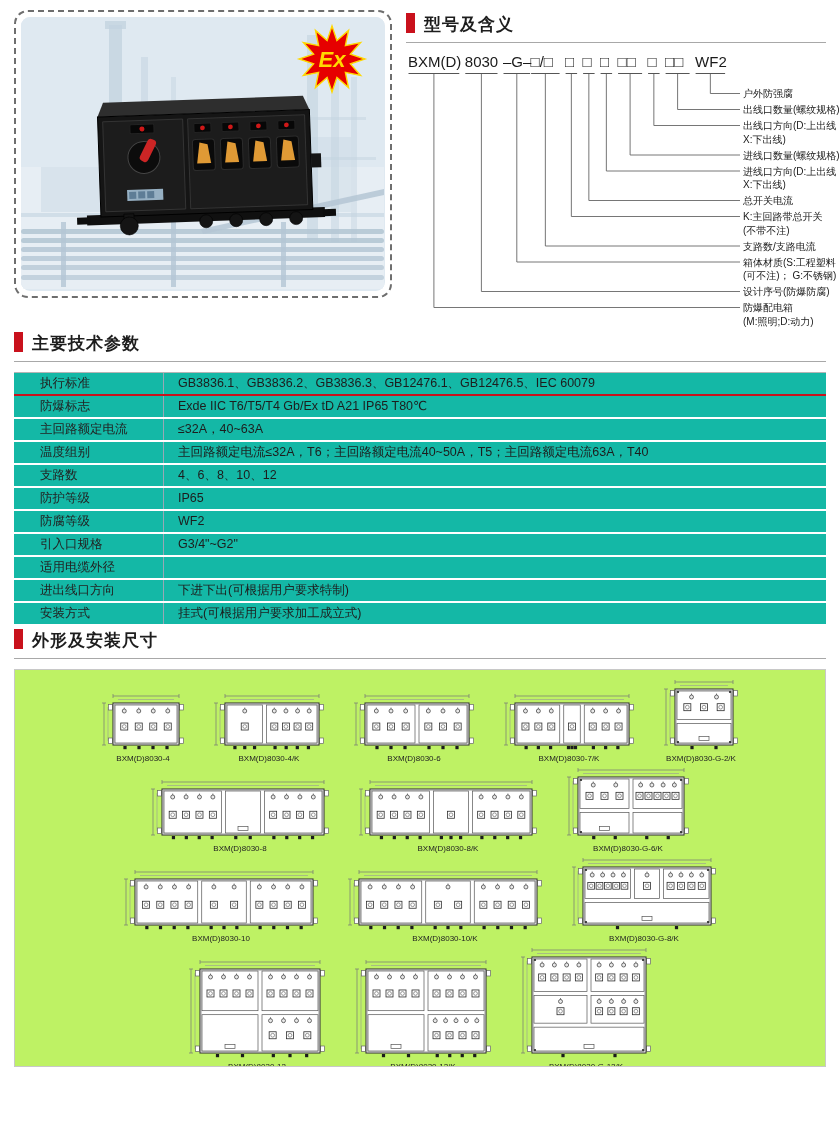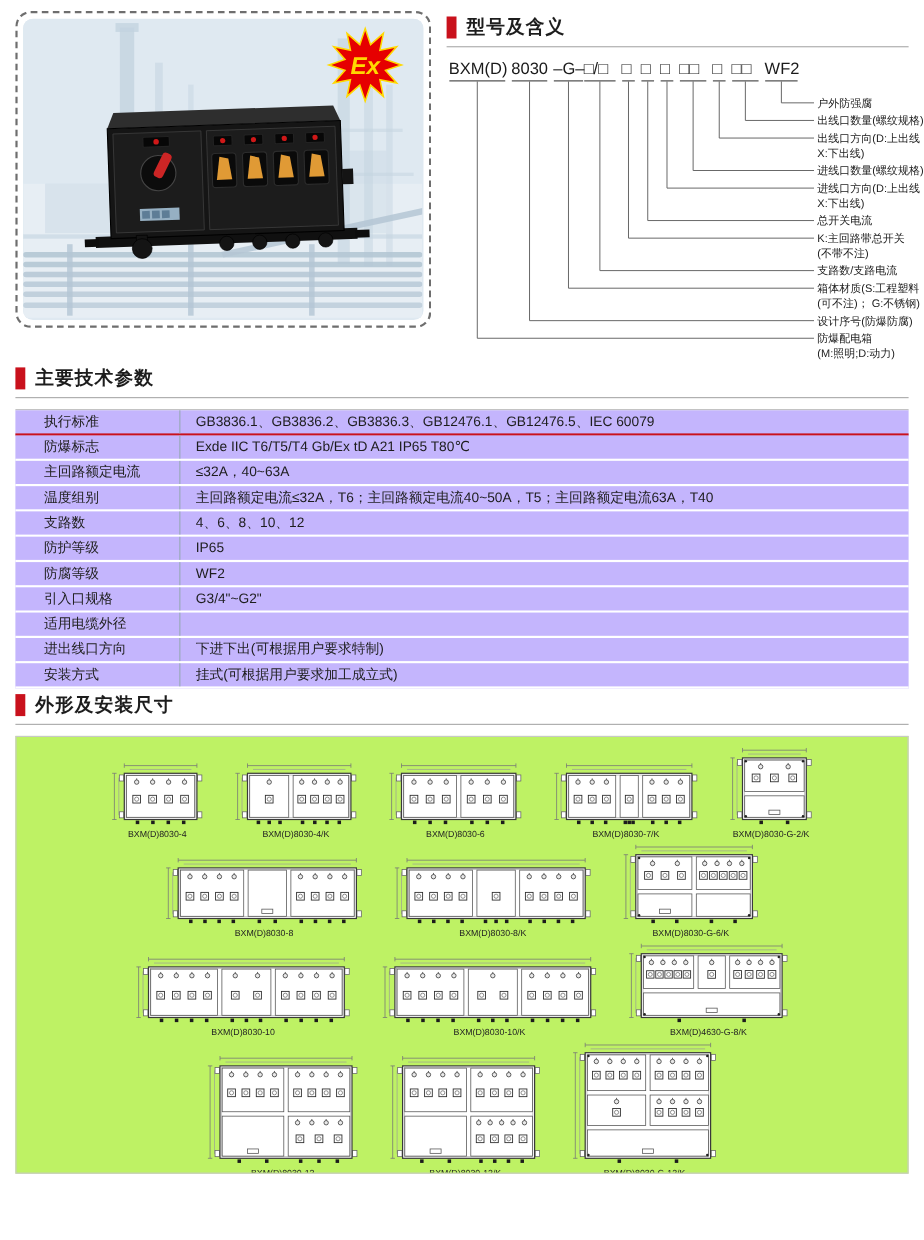--- a/index.html
+++ b/index.html
@@ -10,30 +10,30 @@
   .page{padding:10px 14px 0 14px;box-sizing:border-box;}
   .top{display:flex;gap:14px;}
   .photo-card{
     width:378px;height:288px;flex:none;box-sizing:border-box;
     border:2px dashed #6e6e6e;border-radius:14px;padding:5px;
   }
   .photo-inner{width:100%;height:100%;border-radius:9px;overflow:hidden;background:#dfe9f1;}
   .photo-inner svg{display:block;}
   .model-col{flex:1;min-width:0;}
   .sec-head{
-    display:flex;align-items:center;gap:9px;
+    display:flex;gap:9px;
     border-bottom:1px solid #a8a8a8;padding:3px 0 6px 0;
   }
   .sec-head .bar{width:9px;height:20px;background:#c9111c;flex:none;}
   .sec-head .title{font-size:17px;font-weight:bold;color:#1d1d1d;letter-spacing:1px;}
   #model-diagram{display:block;margin-top:8px;margin-left:2px;}
   .section{}
   .params-table{margin-top:10px;border-top:1px solid #b5b5b5;}
   .t-row{
-    display:flex;background:#c4b5fd;border-bottom:2px solid #ffffff;
+    display:flex;background:#14b8a6;border-bottom:2px solid #ffffff;
     font-size:12.5px;line-height:21px;
   }
   .t-row.first{border-bottom:2px solid #c9111c;}
   .t-label{
     width:150px;box-sizing:border-box;padding-left:26px;
     border-right:1px solid #97a8b5;color:#222;flex:none;
   }
   .t-value{flex:1;padding-left:14px;white-space:nowrap;overflow:hidden;color:#1d1d1d;}
   .figs-panel{
     margin-top:10px;border:1px solid #c8c8c8;height:398px;overflow:hidden;
@@ -897,21 +897,21 @@
               <circle cx="131.79591836734696" cy="29.838400000000004" r="1.8900000000000001" fill="none" stroke="#555" stroke-width="0.6"></circle>
               <rect x="15" y="46.64" width="124" height="20.36" fill="none" stroke="#555" stroke-width="0.7"></rect>
               <rect x="72" y="60.5" width="10" height="4" fill="none" stroke="#555" stroke-width="0.7"></rect>
               <rect x="45.9" y="70" width="3.2" height="3.2" fill="#1c1c1c"></rect>
               <rect x="104.9" y="70" width="3.2" height="3.2" fill="#1c1c1c"></rect>
               <circle cx="16" cy="14" r="1.1" fill="#222"></circle>
               <circle cx="138" cy="14" r="1.1" fill="#222"></circle>
               <circle cx="16" cy="66" r="1.1" fill="#222"></circle>
               <circle cx="138" cy="66" r="1.1" fill="#222"></circle>
             </svg>
-            <div class="fig-cap">BXM(D)4630-G-8/K</div>
+            <div class="fig-cap">BXM(D)8030-G-8/K</div>
           </div>
         </div>
         <div class="fig-row">
           <div class="fig">
             <svg width="140" height="104" viewBox="0 0 140 104">
               <line x1="13" y1="4" x2="133" y2="4" stroke="#777" stroke-width="0.7"></line>
               <line x1="13" y1="2" x2="13" y2="6" stroke="#777" stroke-width="0.7"></line>
               <line x1="133" y1="2" x2="133" y2="6" stroke="#777" stroke-width="0.7"></line>
               <line x1="18" y1="7.5" x2="128" y2="7.5" stroke="#999" stroke-width="0.6"></line>
               <line x1="4" y1="11" x2="4" y2="95" stroke="#777" stroke-width="0.7"></line>

